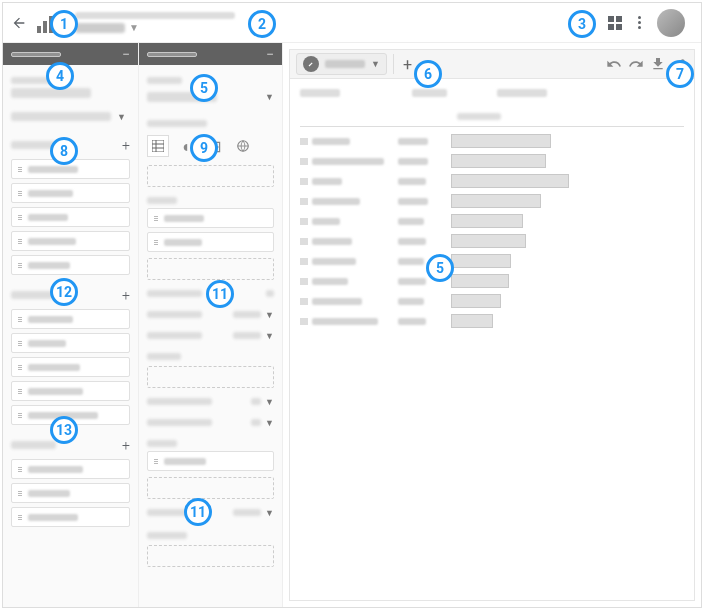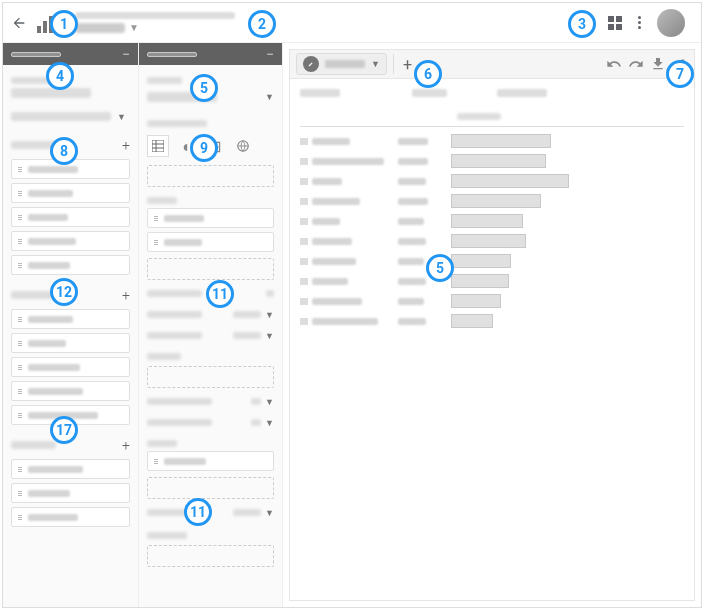--- a/index.html
+++ b/index.html
@@ -556,15 +556,15 @@
     <div class="callout" style="left: 568px; top: 10px;">3</div>
     <div class="callout" style="left: 46px; top: 62px;">4</div>
     <div class="callout" style="left: 190px; top: 74px;">5</div>
     <div class="callout" style="left: 414px; top: 60px;">6</div>
     <div class="callout" style="left: 666px; top: 60px;">7</div>
     <div class="callout" style="left: 50px; top: 137px;">8</div>
     <div class="callout" style="left: 190px; top: 134px;">9</div>
     <div class="callout" style="left: 50px; top: 278px;">12</div>
     <div class="callout" style="left: 206px; top: 280px;">11</div>
     <div class="callout" style="left: 426px; top: 254px;">5</div>
-    <div class="callout" style="left: 50px; top: 416px;">17</div>
+    <div class="callout" style="left: 50px; top: 416px;">13</div>
     <div class="callout" style="left: 184px; top: 498px;">11</div>
   </div>
 
 </body></html>

